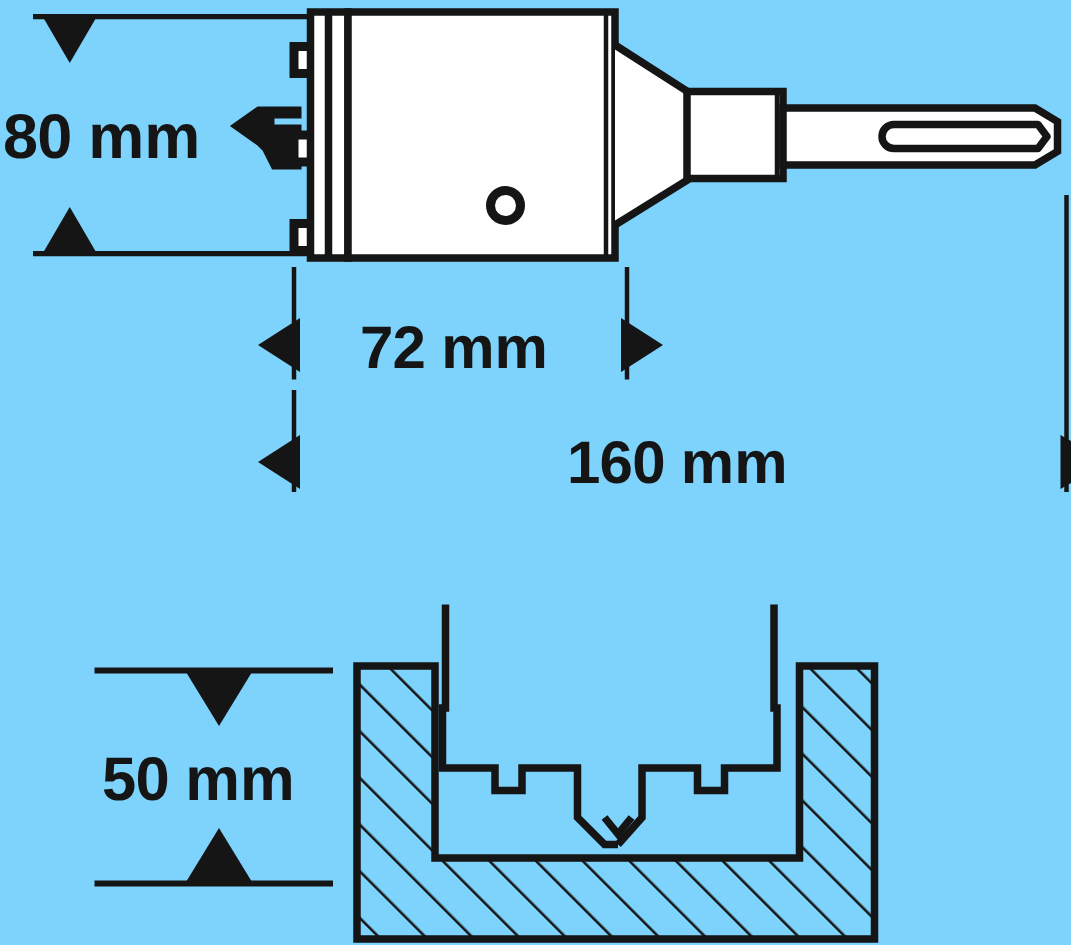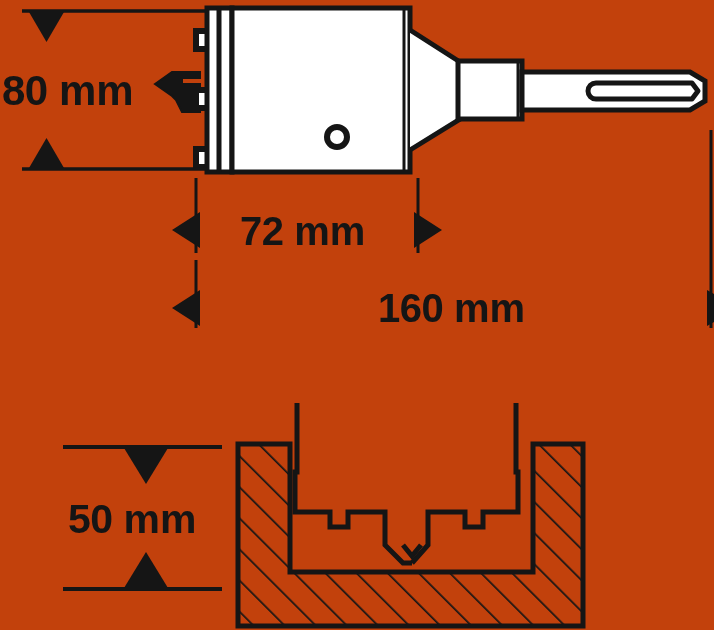--- a/index.html
+++ b/index.html
@@ -10,21 +10,21 @@
   body {
     width: 714px;
     height: 630px;
     font-family: "Liberation Sans", sans-serif;
     overflow: hidden;
   }
   #drawing-root {
     position: relative;
     width: 714px;
     height: 630px;
-    background: #c2410c;
+    background: #7dd3fc;
   }
   svg.sheet {
     display: block;
     width: 714px;
     height: 630px;
   }
   .dim-text {
     font-family: "Liberation Sans", sans-serif;
     font-weight: 700;
     fill: #151515;

